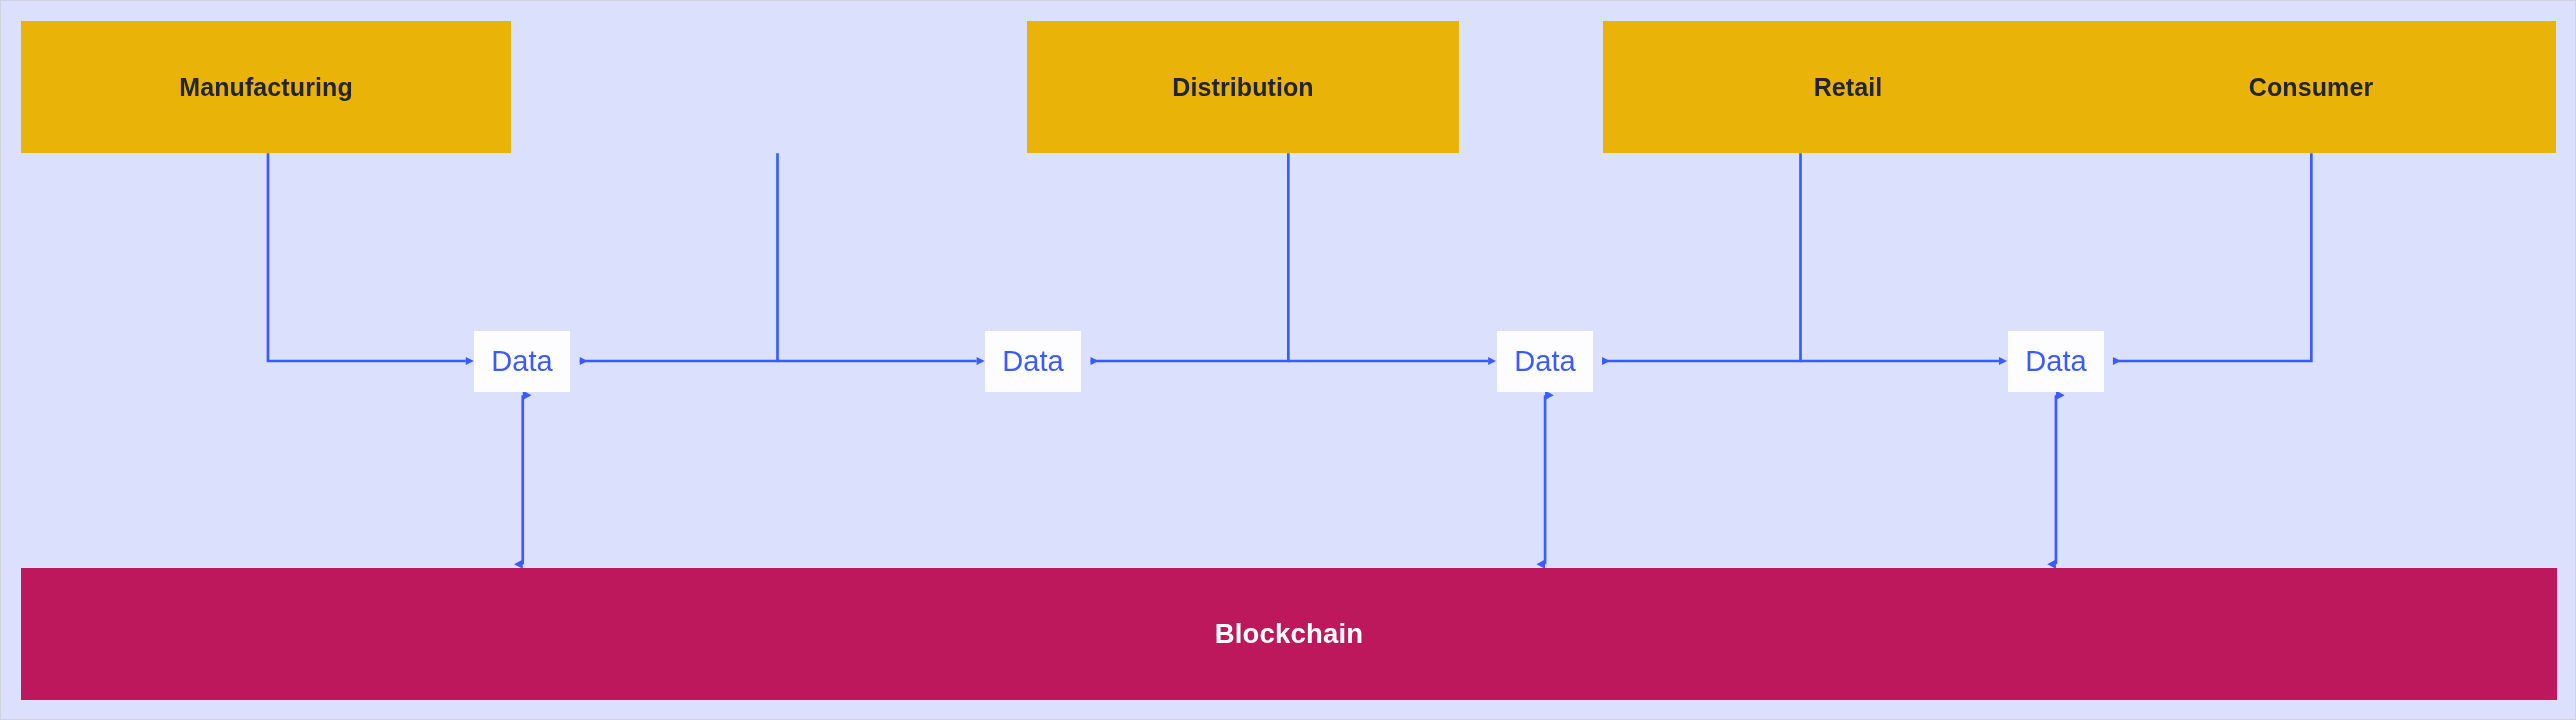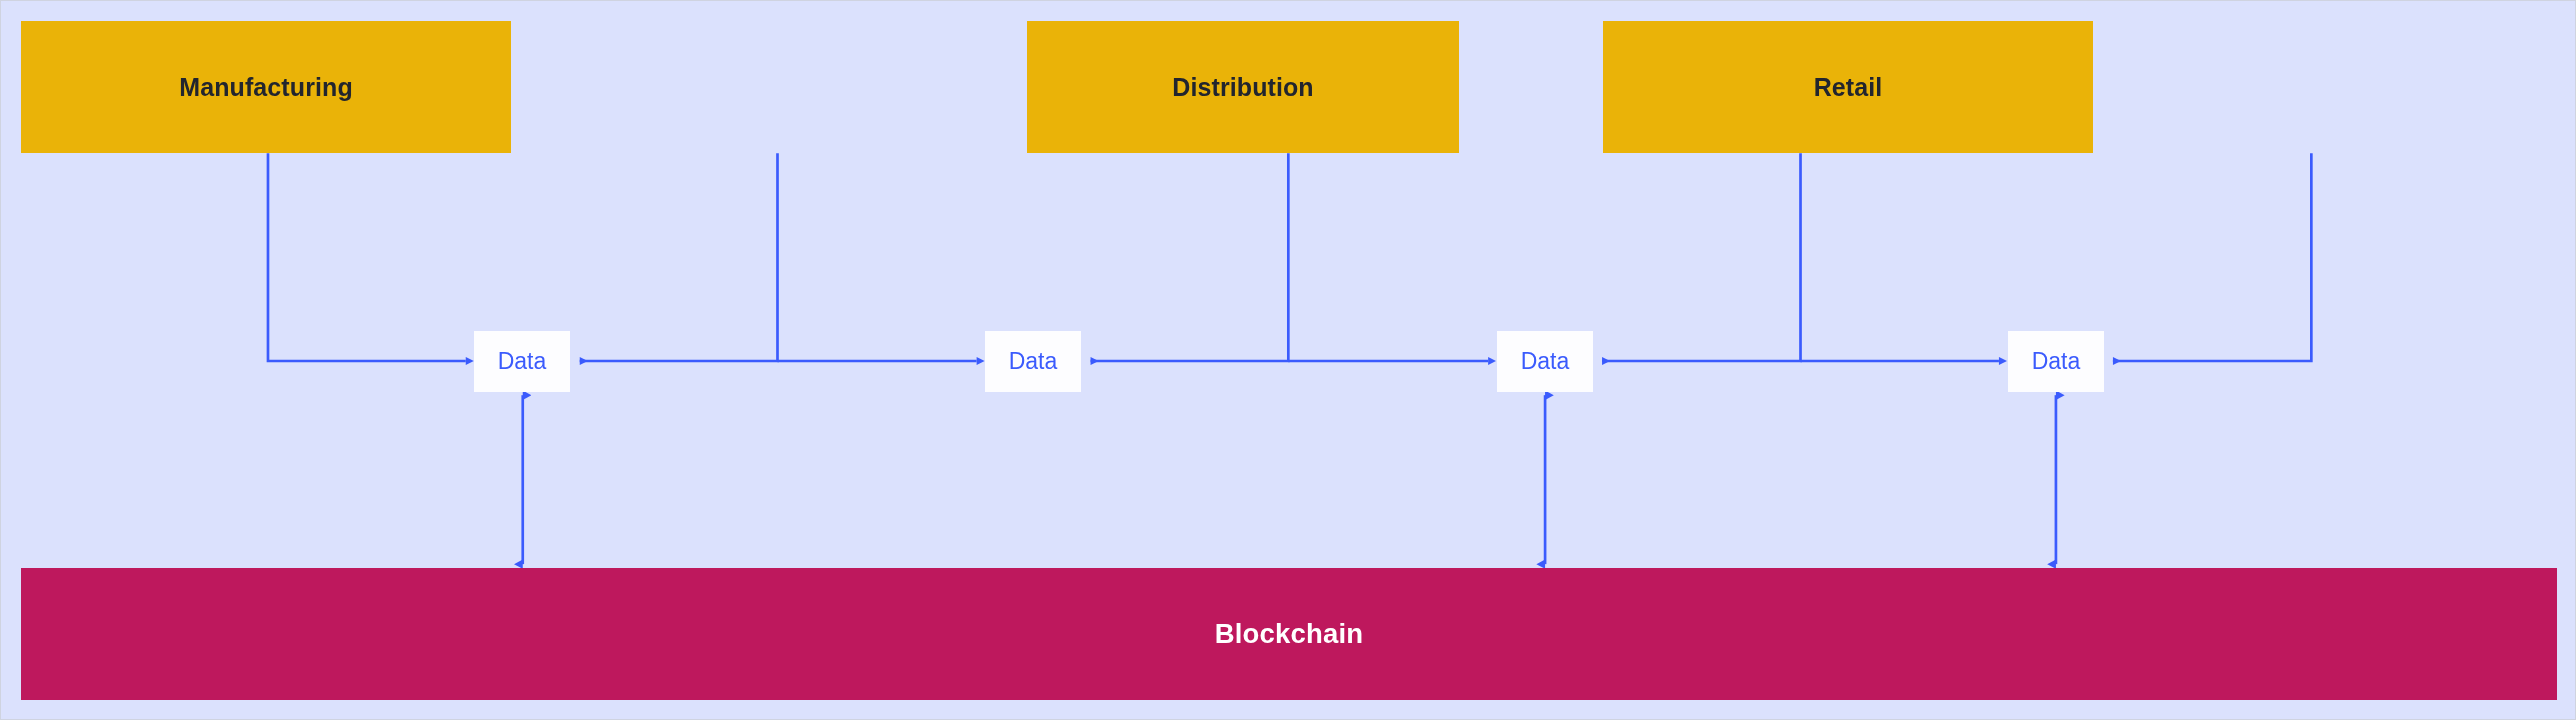--- a/index.html
+++ b/index.html
@@ -55,21 +55,21 @@
     position: absolute;
     width: 96px;
     height: 61px;
     background: #fdfdff;
     display: flex;
     align-items: center;
     justify-content: center;
     box-sizing: border-box;
   }
   .data-label {
-    font-size: 23px;
+    font-size: 29px;
     font-weight: normal;
     color: #3b5bfd;
     white-space: nowrap;
     line-height: 1;
   }
 
   
   #blockchain-bar {
     position: absolute;
     left: 20px;
@@ -162,20 +162,23 @@
 
 
   <div class="stage-box" style="left:1026px; width:432px;">
     <span class="stage-label">Distribution</span>
   </div>
 
   <div class="stage-box" style="left:1554px; width:490px;margin-left:48px;">
     <span class="stage-label">Retail</span>
   </div>
 
+  <div class="stage-box" style="left:2065px; width:490px;">
+    <span class="stage-label">Consumer</span>
+  </div>
 
   <div class="data-box" style="left:473px;  top:330px;">
     <span class="data-label">Data</span>
   </div>
 
   <div class="data-box" style="left:984px; top:330px;">
     <span class="data-label">Data</span>
   </div>
 
   <div class="data-box" style="left:1496px; top:330px;">

